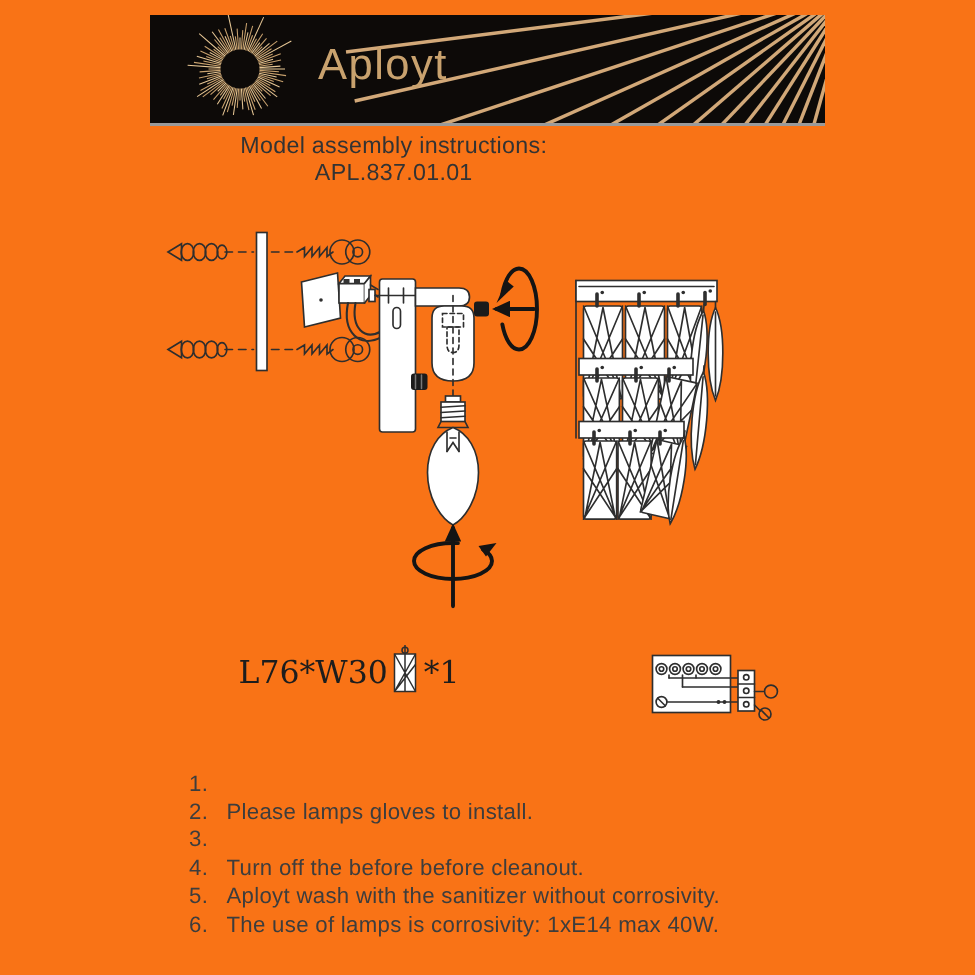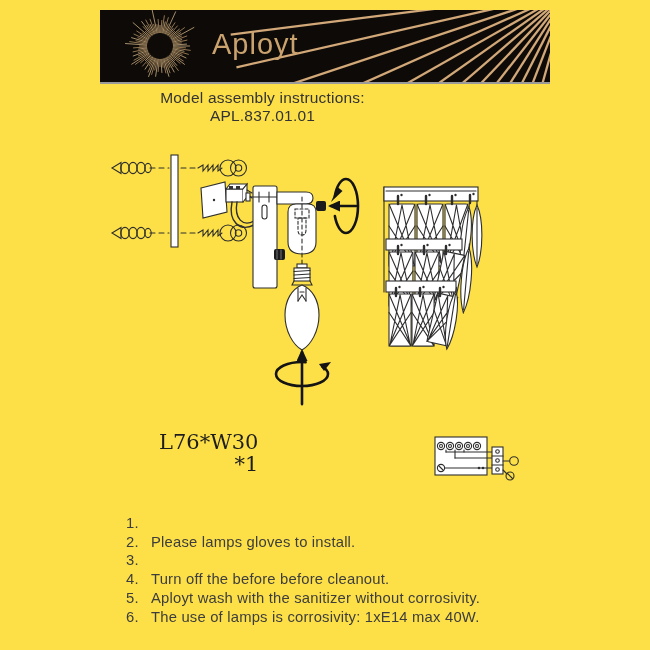--- a/index.html
+++ b/index.html
@@ -1,32 +1,32 @@
 <!DOCTYPE html>
 <html><head>
 <meta charset="utf-8">
 <style>
   html,body{margin:0;padding:0;background:#fff;}
-  .page{position:relative;width:650px;height:650px;background:#fde047;overflow:hidden;
+  .page{position:relative;width:650px;height:650px;background:#f97316;overflow:hidden;
         font-family:"Liberation Sans",sans-serif;}
   
   .banner{position:absolute;left:100px;top:10px;width:450px;height:72px;
           background:#0d0a08;overflow:hidden;border-bottom:2px solid #9a9a9a;}
   .banner svg{position:absolute;left:0;top:0;}
   .brand{position:absolute;left:112px;top:50%;transform:translateY(-56%);
          font-size:29px;letter-spacing:1px;color:#c9a26e;font-weight:400;}
   
   .title-block{position:absolute;left:0;top:89px;width:525px;text-align:center;
                color:#333;font-size:15.5px;line-height:18px;letter-spacing:.2px;}
   
   .diagram-svg{position:absolute;left:0;top:0;width:650px;height:650px;}
   
   .parts-line{position:absolute;left:159px;top:430px;height:30px;display:flex;
               align-items:flex-end;font-family:"DejaVu Serif","Liberation Serif",serif;
-              font-size:21px;color:#1d1d1d;flex-direction:column;}
+              font-size:21px;color:#1d1d1d;}
   .parts-line .crystal-ic{margin:0 2px -2px 2px;}
   .parts-line .gap{display:inline-block;width:13px;}
   
   .instructions{position:absolute;left:126px;top:514px;margin:0;padding:0;list-style:none;
                 font-size:14.8px;line-height:18.7px;color:#3d3d3d;letter-spacing:.2px;}
   .instructions li{display:flex;}
   .instructions .num{width:25px;flex:none;}
 </style>
 </head>
 <body>

